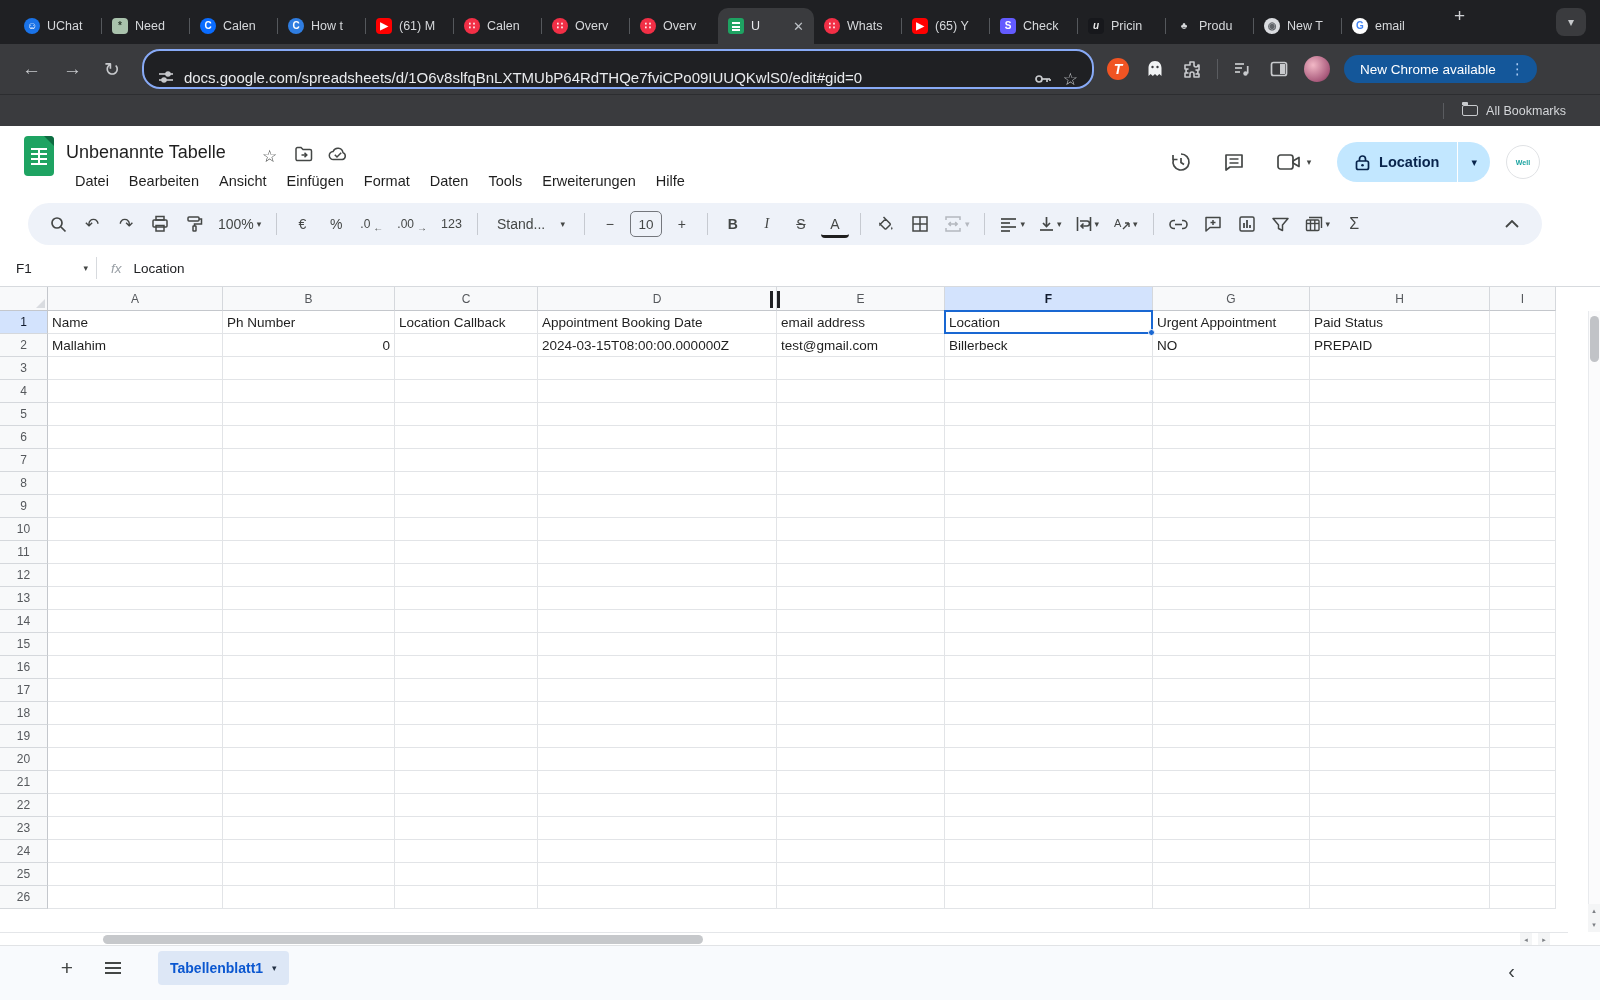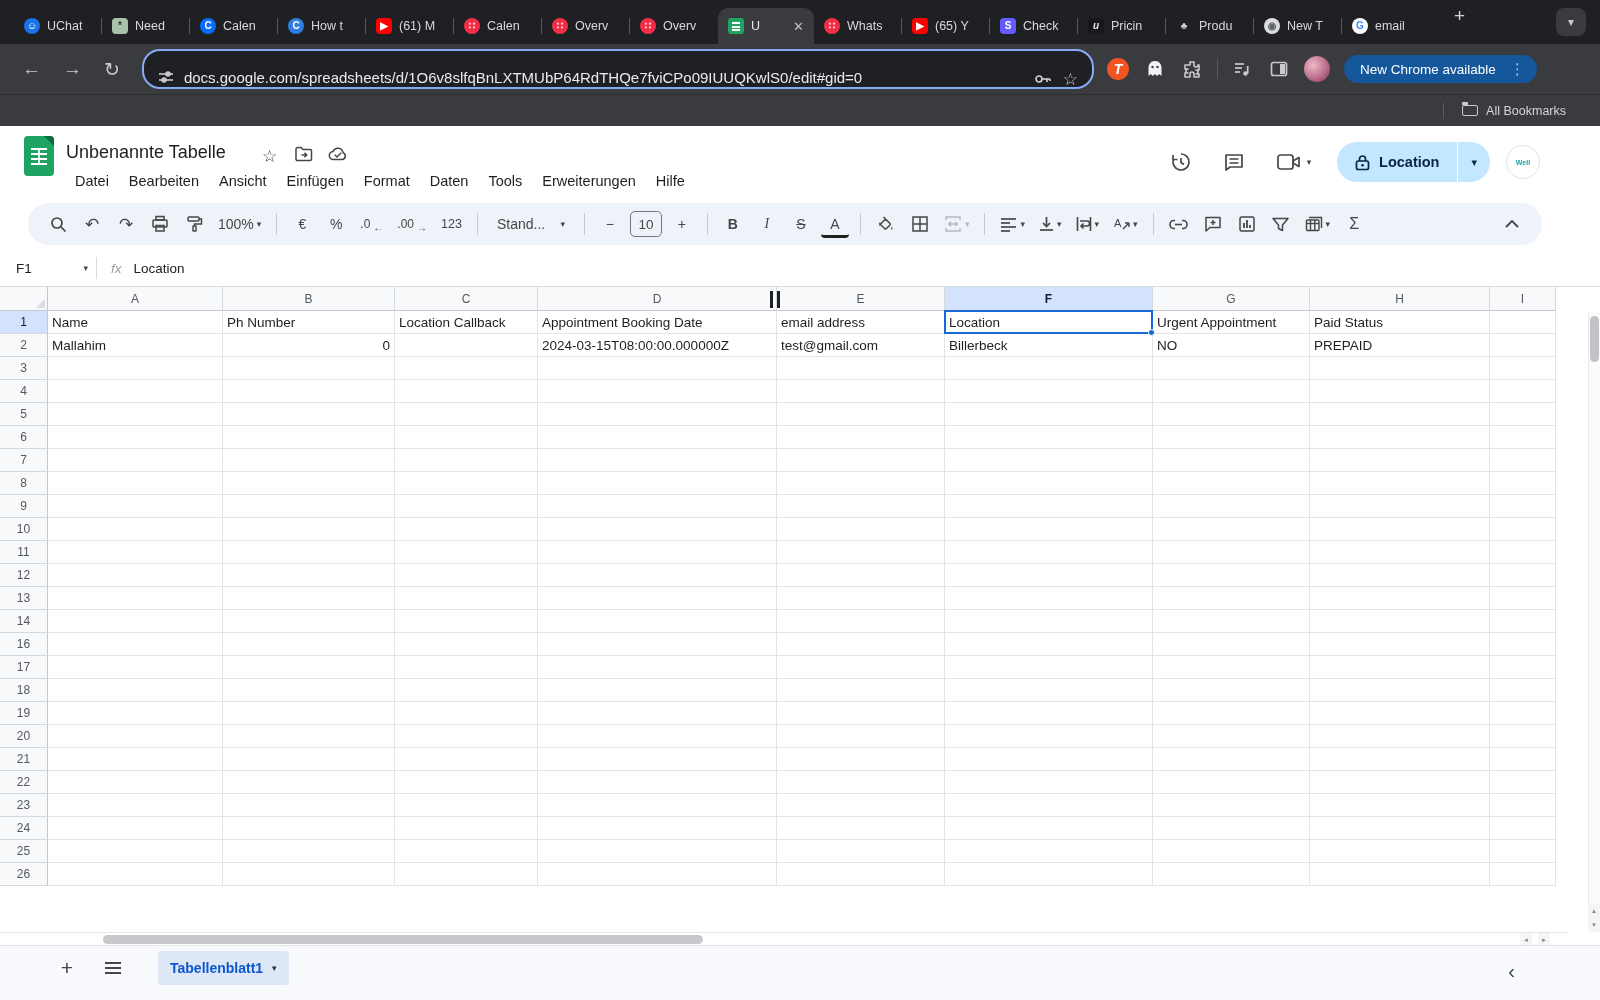--- a/index.html
+++ b/index.html
@@ -751,20 +751,32 @@
         <div class="cell" style="width: 172px;"></div>
         <div class="cell" style="width: 143px;"></div>
         <div class="cell" style="width: 239px;"></div>
         <div class="cell" style="width: 168px;"></div>
         <div class="cell" style="width: 208px;"></div>
         <div class="cell" style="width: 157px;"></div>
         <div class="cell" style="width: 180px;"></div>
         <div class="cell" style="width: 66px;"></div>
       </div>
       <div class="grow">
+        <div class="rowhdr">15</div>
+        <div class="cell" style="width: 175px;"></div>
+        <div class="cell" style="width: 172px;"></div>
+        <div class="cell" style="width: 143px;"></div>
+        <div class="cell" style="width: 239px;"></div>
+        <div class="cell" style="width: 168px;"></div>
+        <div class="cell" style="width: 208px;"></div>
+        <div class="cell" style="width: 157px;"></div>
+        <div class="cell" style="width: 180px;"></div>
+        <div class="cell" style="width: 66px;"></div>
+      </div>
+      <div class="grow">
         <div class="rowhdr">16</div>
         <div class="cell" style="width: 175px;"></div>
         <div class="cell" style="width: 172px;"></div>
         <div class="cell" style="width: 143px;"></div>
         <div class="cell" style="width: 239px;"></div>
         <div class="cell" style="width: 168px;"></div>
         <div class="cell" style="width: 208px;"></div>
         <div class="cell" style="width: 157px;"></div>
         <div class="cell" style="width: 180px;"></div>
         <div class="cell" style="width: 66px;"></div>

